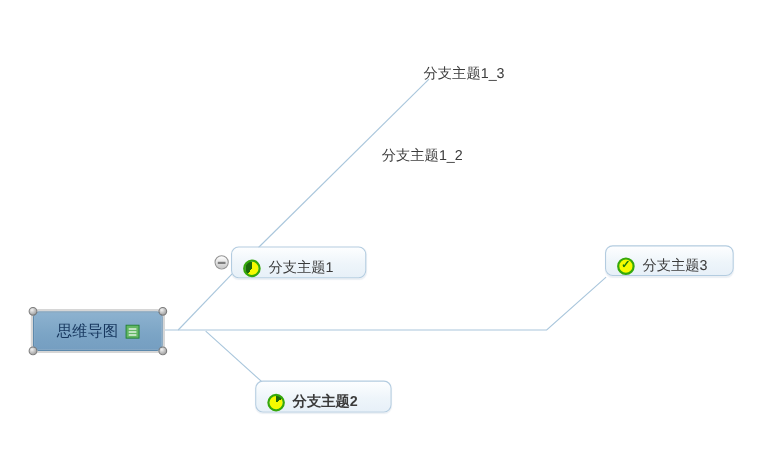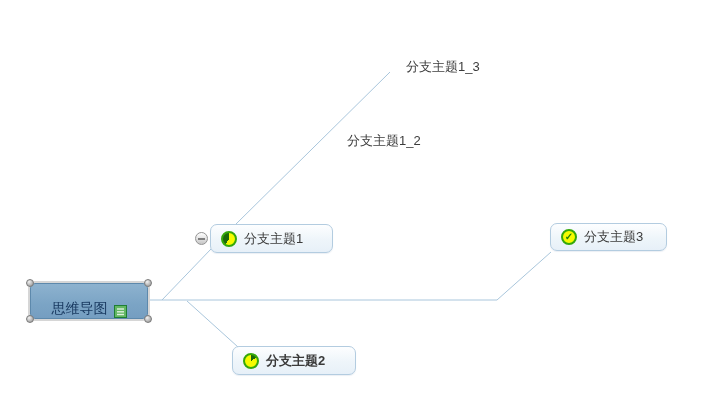--- a/index.html
+++ b/index.html
@@ -4,35 +4,35 @@
 <style>
   html,body { margin:0; padding:0; background:#ffffff; }
   .canvas {
     position:relative; width:706px; height:411px; background:#ffffff;
     font-family:"Liberation Sans", sans-serif; overflow:hidden;
   }
   .connectors { position:absolute; left:0; top:0; width:706px; height:411px; }
 
   
   .topic-box {
-    position:absolute; display:flex; align-items:center; gap:7px;
+    position:absolute; display:flex; align-items:flex-end; gap:7px;
     padding:0 10px; box-sizing:border-box;
     border:1px solid #b3cce0; border-radius:7px;
     background:linear-gradient(180deg,#fdfeff 0%,#eef5fa 55%,#e7f0f8 100%);
     box-shadow:0 1px 1px rgba(120,150,180,0.15);
     font-size:13px; color:#3a3a3a; white-space:nowrap;
   }
   .topic1 { left:210px; top:224px; width:123px; height:29px; }
   .topic2 { left:232px; top:346px; width:124px; height:29px;font-weight:bold; }
   .topic3 { left:550px; top:223px; width:117px; height:28px; }
 
   
   .root-box {
     position:absolute; left:30px; top:283px; width:118px; height:36px;
-    display:flex; align-items:flex-end; justify-content:center; gap:6px;
+    display:flex; align-items:center; justify-content:center; gap:6px;
     box-sizing:border-box; border:1px solid #5d89ac; border-radius:5px;
     outline:2px solid #d6d6d6;
     background:linear-gradient(180deg,#8db2cf 0%,#7ba4c5 60%,#759ec1 100%);
     font-size:14px; color:#17375e; white-space:nowrap;
   }
 
   
   .handle {
     position:absolute; width:8px; height:8px; border-radius:50%;
     border:1px solid #7a7a7a;
@@ -58,21 +58,21 @@
   .pie-start { background:conic-gradient(#1c6a0b 0deg 55deg, #f6fb00 55deg 360deg); }
   .pie-done  {
     background:#f6fb00; display:flex; align-items:center; justify-content:center;
     color:#1e7e0a; font-size:10px; font-weight:bold; line-height:1;
   }
 
   
   .sub-label { position:absolute; font-size:13px; color:#3c3c3c; white-space:nowrap; }
   .sub1 { left:292px; top:176px; }
   .sub2 { left:347px; top:120px;margin-top:12px; }
-  .sub3 { left:406px; top:58px; }
+  .sub3 { left:385px; top:58px; }
 
   .notes-icon { flex:0 0 auto; display:block; }
 </style>
 </head>
 <body>
 
 <div class="canvas">
 
   <svg class="connectors" viewBox="0 0 706 411" xmlns="http://www.w3.org/2000/svg">
 

